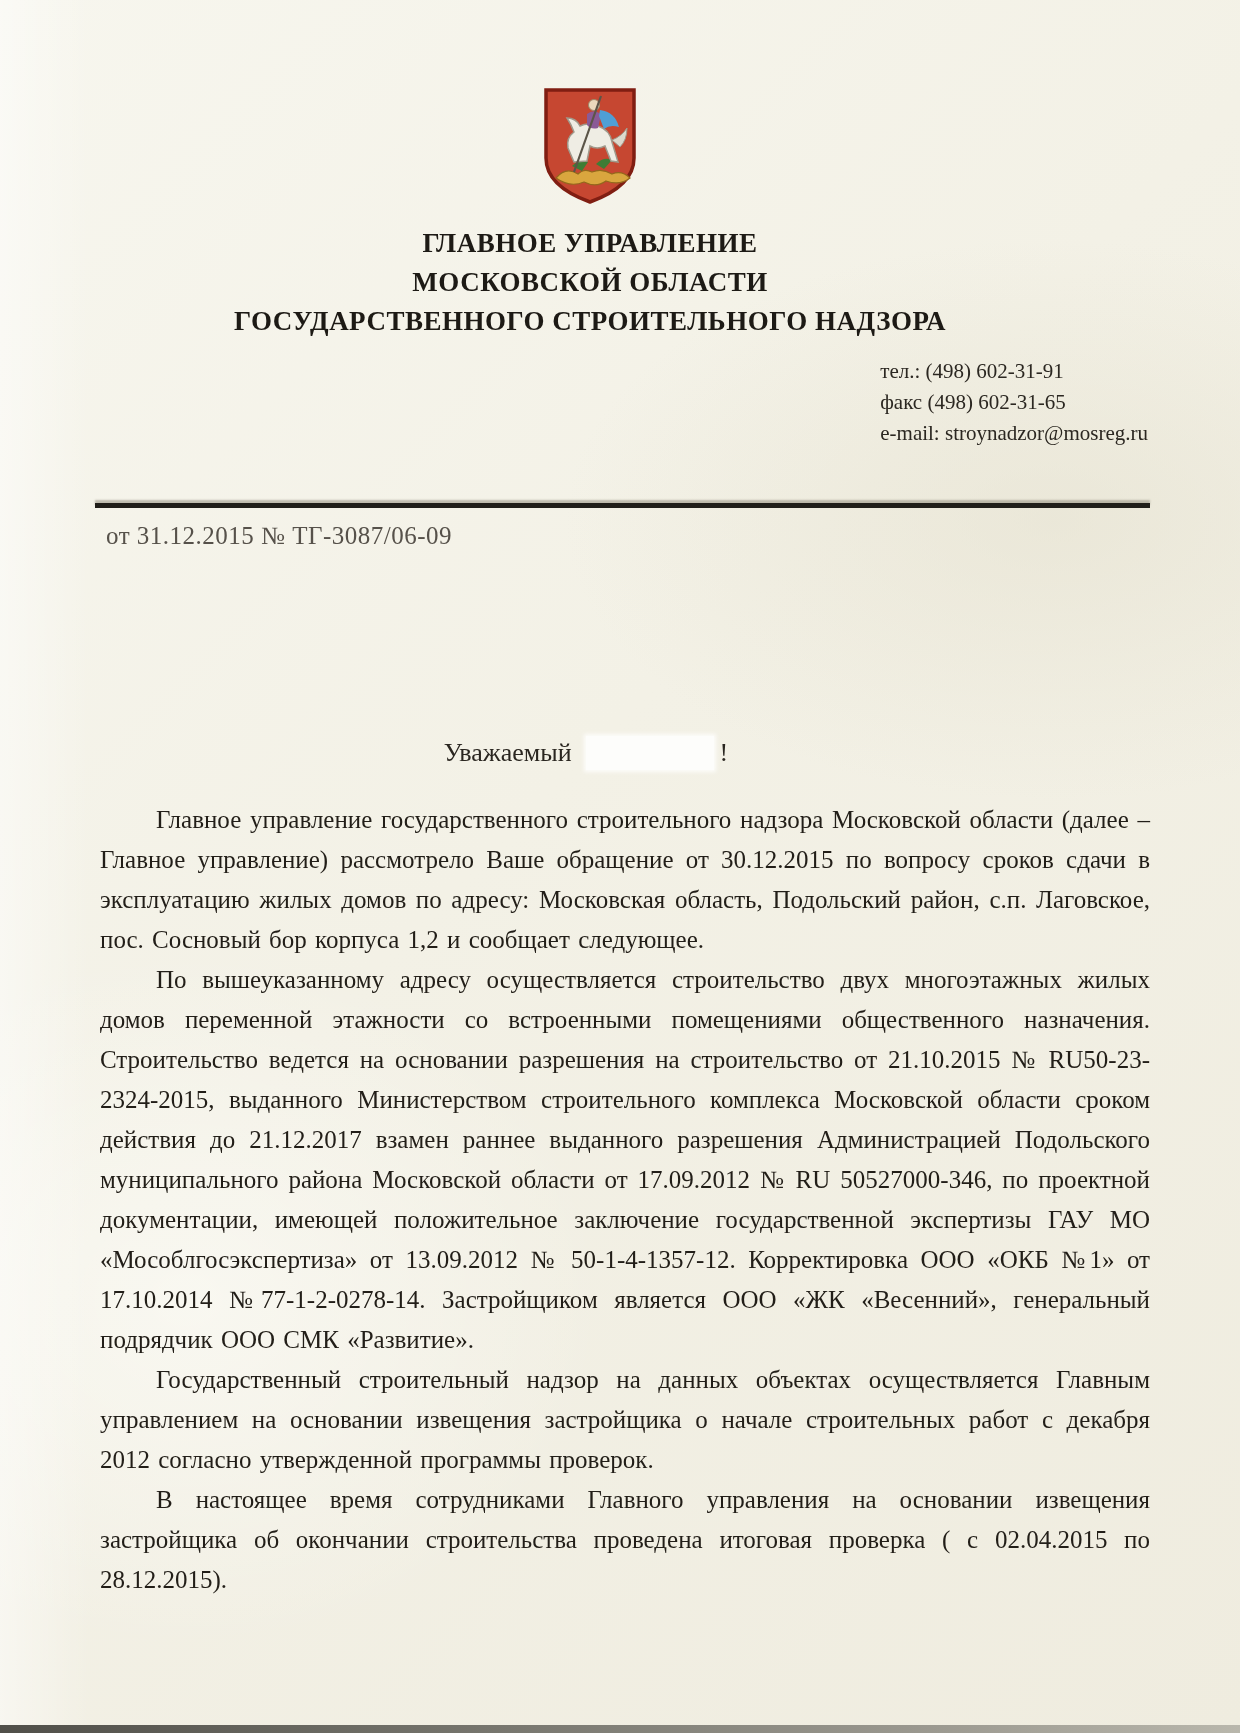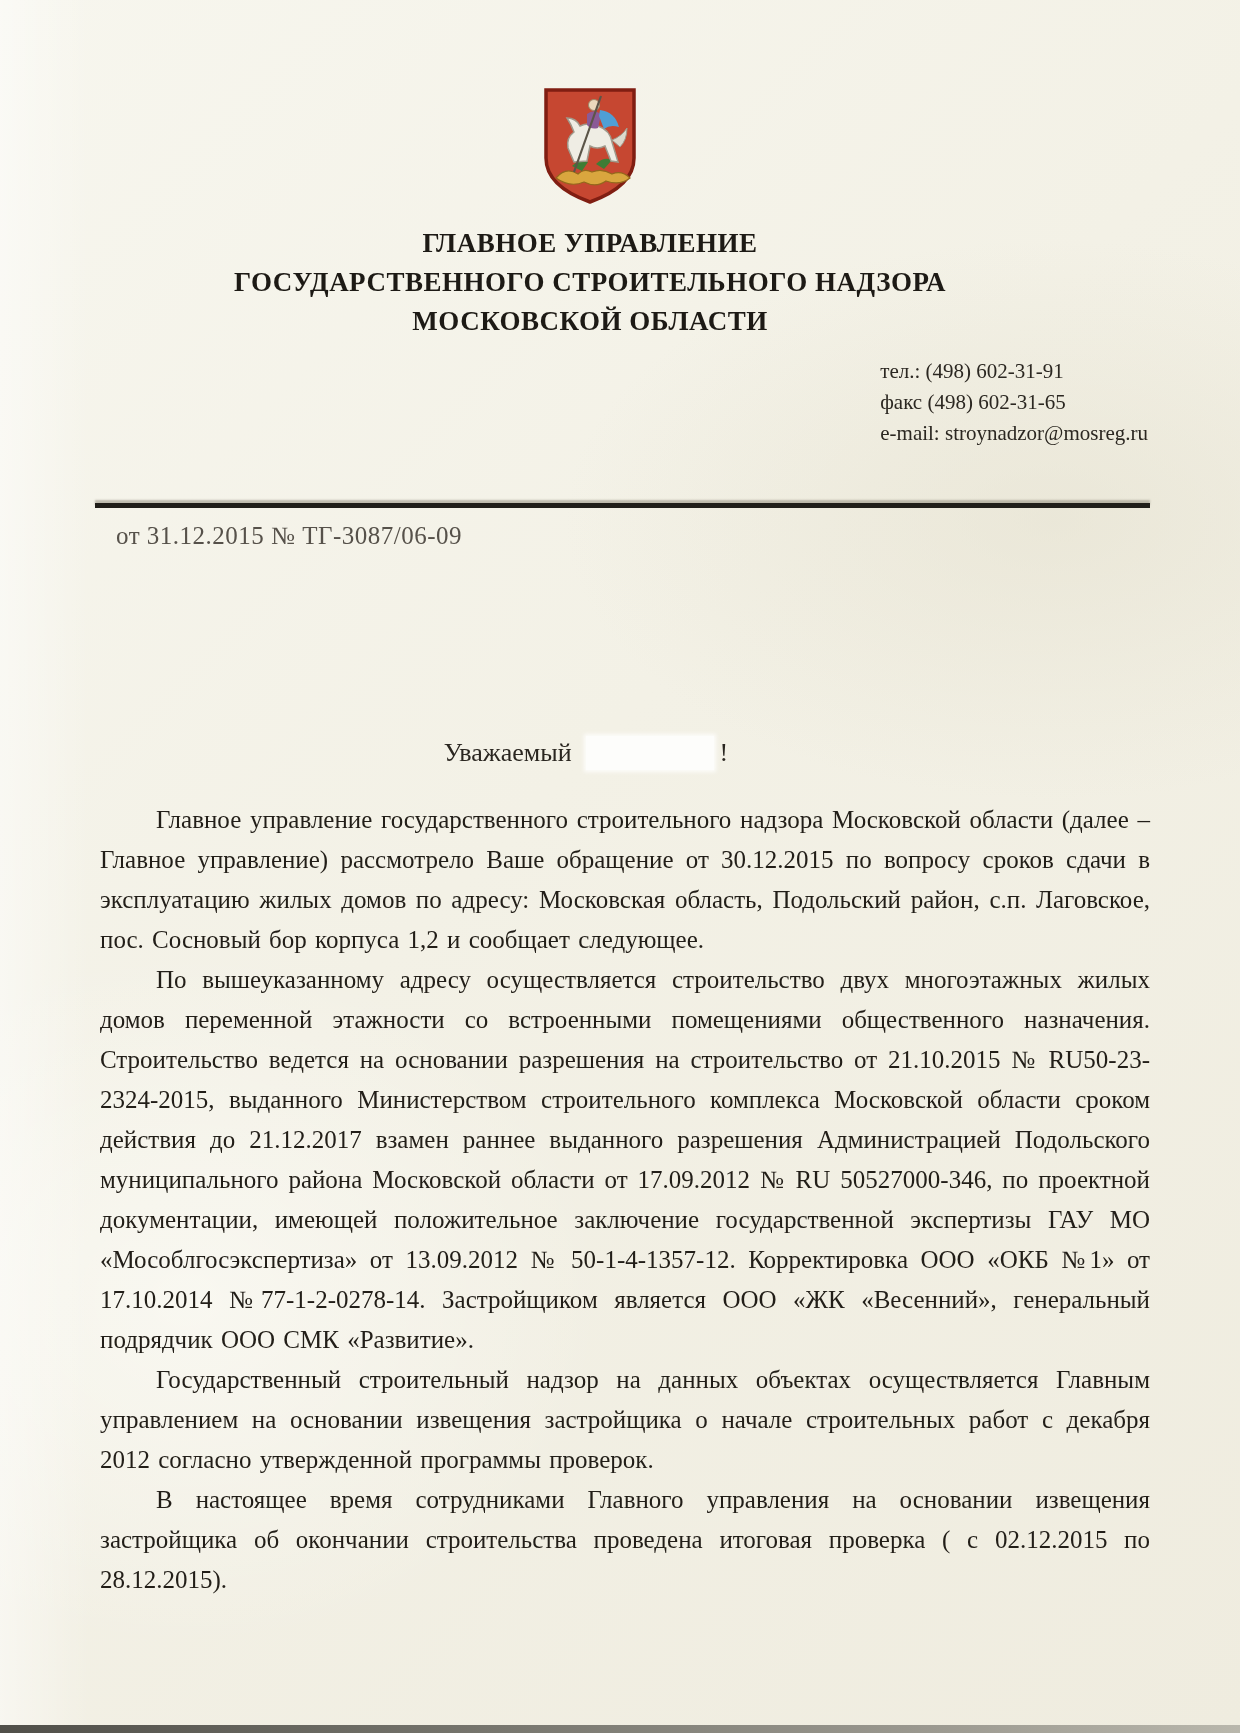--- a/index.html
+++ b/index.html
@@ -60,21 +60,21 @@
     top: 503px;
     left: 95px;
     width: 1055px;
     height: 5px;
     background: #201e19;
     box-shadow: 0 -3px 2px rgba(145,140,124,0.55);
   }
   .reference {
     position: absolute;
     top: 522px;
-    left: 116px;
+    left: 106px;
     font-size: 25px;
     letter-spacing: 0.5px;
     color: #56514a;
   }
   .salutation {
     position: absolute;
     top: 736px;
     left: 86px;
     width: 1000px;
     text-align: center;
@@ -139,22 +139,22 @@
 
     <path d="M49 30 Q57 24 63 31 L60 44 Q53 46 49 41 Z" fill="#8a5a96"></path>
     <path d="M62 26 Q77 28 81 43 Q72 40 66 45 L61 32 Z" fill="#4f9fd6"></path>
     <circle cx="56" cy="21" r="5.5" fill="#ead9bd" stroke="#9c8a6a" stroke-width="1"></circle>
 
     <line x1="63" y1="12" x2="36" y2="88" stroke="#5b5548" stroke-width="2.2"></line>
   </svg>
 
   <div class="org-title">
     <div>ГЛАВНОЕ УПРАВЛЕНИЕ</div>
+    <div>МОСКОВСКОЙ ОБЛАСТИ</div>
     <div>ГОСУДАРСТВЕННОГО СТРОИТЕЛЬНОГО НАДЗОРА</div>
-    <div>МОСКОВСКОЙ ОБЛАСТИ</div>
   </div>
 
 
   <div class="contact-block">
     <div>тел.: (498) 602-31-91</div>
     <div>факс (498) 602-31-65</div>
     <div>e-mail: stroynadzor@mosreg.ru</div>
   </div>
 
   <div class="rule"></div>
@@ -162,17 +162,17 @@
   <div class="reference">от 31.12.2015 № ТГ-3087/06-09</div>
 
   <div class="salutation">
     <span>Уважаемый</span><span class="redacted"></span><span>!</span>
   </div>
 
   <div class="body-text">
     <p>Главное управление государственного строительного надзора Московской области (далее – Главное управление) рассмотрело Ваше обращение от 30.12.2015 по вопросу сроков сдачи в эксплуатацию жилых домов по адресу: Московская область, Подольский район, с.п. Лаговское, пос. Сосновый бор корпуса 1,2 и сообщает следующее.</p>
     <p>По вышеуказанному адресу осуществляется строительство двух многоэтажных жилых домов переменной этажности со встроенными помещениями общественного назначения. Строительство ведется на основании разрешения на строительство от 21.10.2015  № RU50-23-2324-2015, выданного Министерством строительного комплекса Московской области сроком действия до 21.12.2017 взамен раннее выданного разрешения Администрацией Подольского муниципального района Московской области от 17.09.2012 № RU 50527000-346, по проектной документации, имеющей положительное заключение государственной экспертизы ГАУ МО «Мособлгосэкспертиза» от 13.09.2012 № 50-1-4-1357-12. Корректировка ООО «ОКБ №1» от 17.10.2014 №77-1-2-0278-14. Застройщиком является ООО «ЖК «Весенний», генеральный подрядчик ООО СМК «Развитие».</p>
     <p>Государственный строительный надзор на данных объектах осуществляется Главным управлением на основании извещения застройщика о начале строительных работ с декабря 2012  согласно утвержденной программы проверок.</p>
-    <p>В настоящее время сотрудниками Главного управления на основании извещения застройщика об окончании строительства проведена итоговая проверка ( с 02.12.2015 по 28.12.2015).</p>
+    <p>В настоящее время сотрудниками Главного управления на основании извещения застройщика об окончании строительства проведена итоговая проверка ( с 02.04.2015 по 28.12.2015).</p>
   </div>
 
   <div class="scan-bottom-edge"></div>
 </div>
 
 </body></html>

